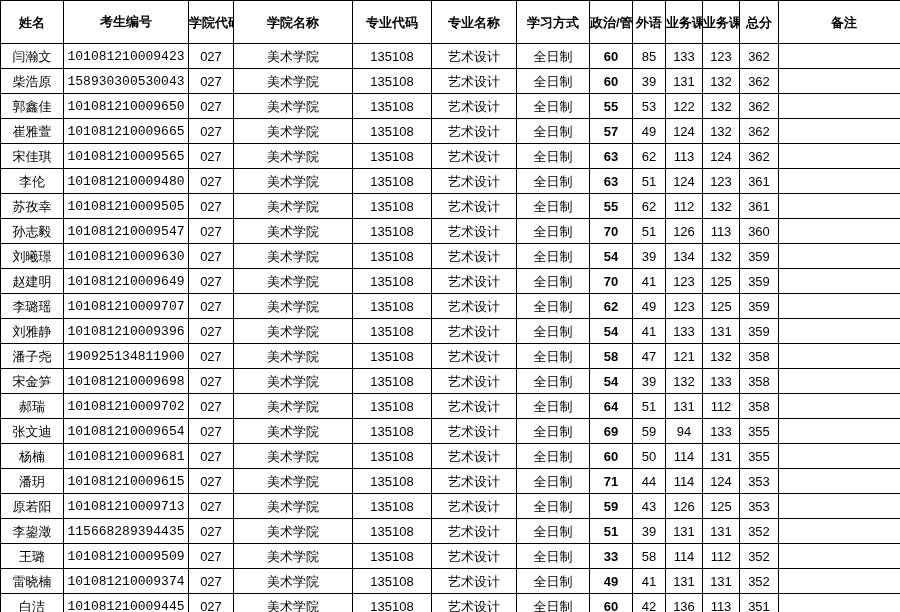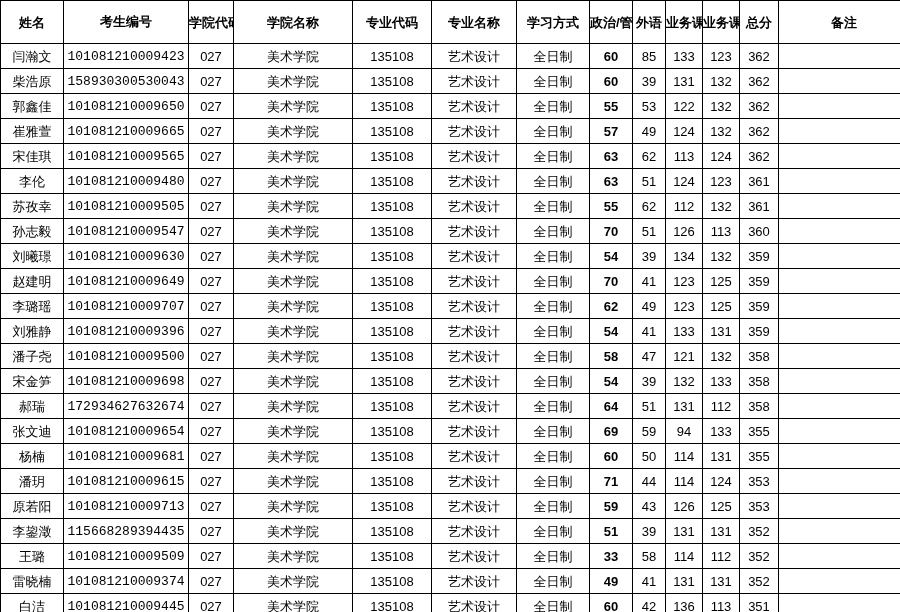--- a/index.html
+++ b/index.html
@@ -249,21 +249,21 @@
         <td class="col-mode">全日制</td>
         <td class="col-politics">54</td>
         <td class="col-foreign">41</td>
         <td class="col-biz1">133</td>
         <td class="col-biz2">131</td>
         <td class="col-total">359</td>
         <td class="col-remark"></td>
       </tr>
       <tr>
         <td class="col-name cell-name">潘子尧</td>
-        <td class="col-examno">101081210009500</td>
+        <td class="col-examno">190925134811900</td>
         <td class="col-colcode">027</td>
         <td class="col-colname">美术学院</td>
         <td class="col-majcode">135108</td>
         <td class="col-majname">艺术设计</td>
         <td class="col-mode">全日制</td>
         <td class="col-politics">58</td>
         <td class="col-foreign">47</td>
         <td class="col-biz1">121</td>
         <td class="col-biz2">132</td>
         <td class="col-total">358</td>
@@ -279,21 +279,21 @@
         <td class="col-mode">全日制</td>
         <td class="col-politics">54</td>
         <td class="col-foreign">39</td>
         <td class="col-biz1">132</td>
         <td class="col-biz2">133</td>
         <td class="col-total">358</td>
         <td class="col-remark"></td>
       </tr>
       <tr>
         <td class="col-name cell-name">郝瑞</td>
-        <td class="col-examno">172934627632674</td>
+        <td class="col-examno">101081210009702</td>
         <td class="col-colcode">027</td>
         <td class="col-colname">美术学院</td>
         <td class="col-majcode">135108</td>
         <td class="col-majname">艺术设计</td>
         <td class="col-mode">全日制</td>
         <td class="col-politics">64</td>
         <td class="col-foreign">51</td>
         <td class="col-biz1">131</td>
         <td class="col-biz2">112</td>
         <td class="col-total">358</td>

